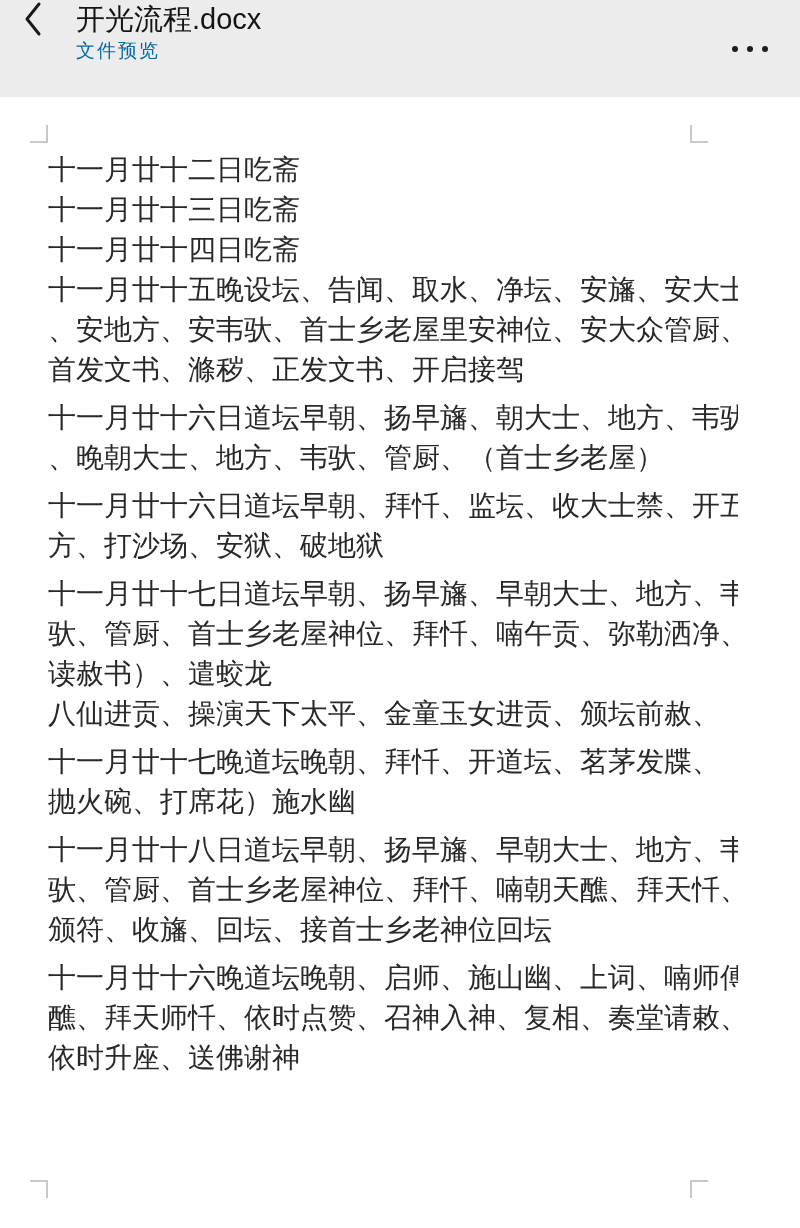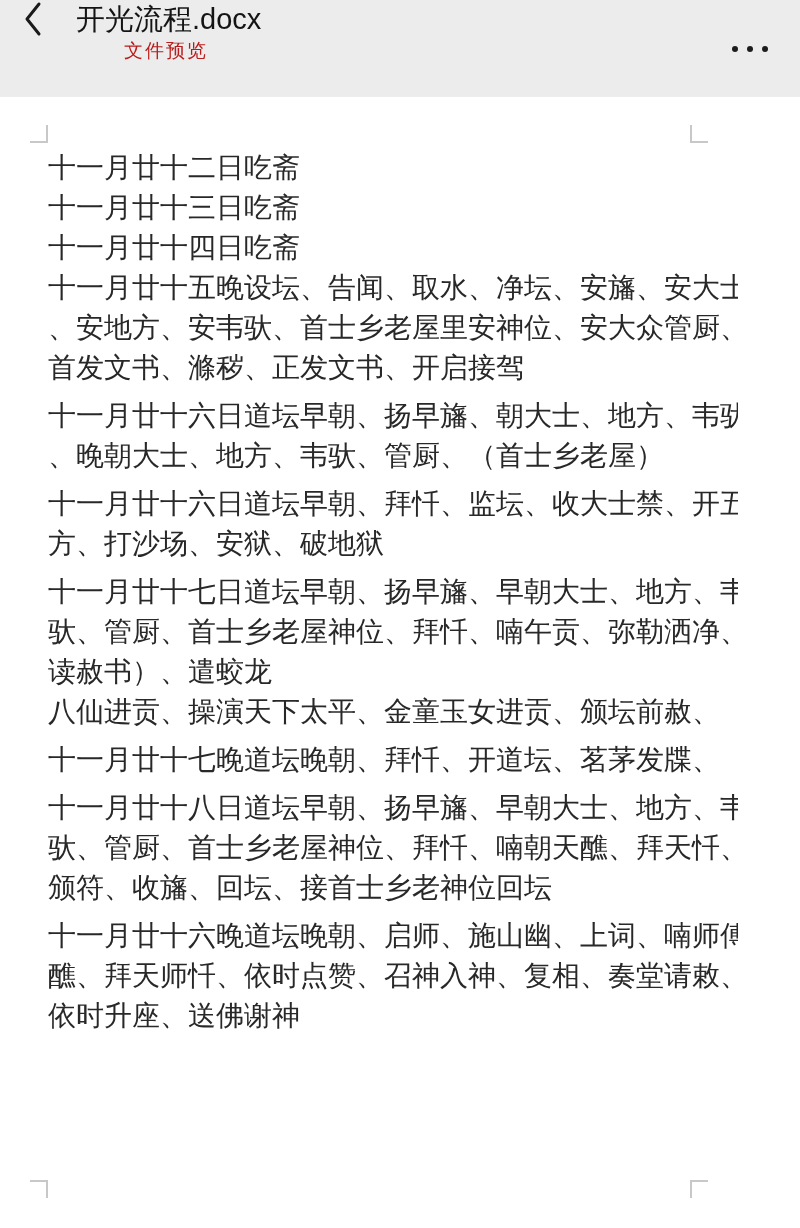--- a/index.html
+++ b/index.html
@@ -22,37 +22,36 @@
     background: none; border: none; cursor: pointer;
     width: 26px; height: 40px; display: flex; align-items: center;
     padding: 0; flex: 0 0 auto;
   }
   .titles { margin-left: 26px; flex: 1 1 auto; overflow: hidden; padding-top: 2px; }
   .file-title {
     font-size: 29px; color: #141414; line-height: 34px;
     white-space: nowrap; overflow: hidden; text-overflow: ellipsis;
   }
   .preview-label {
-    font-size: 19px; color: #b91c1c; line-height: 24px;
-    margin-top: 3px; letter-spacing: 2px; margin-left: 48px;
+    font-size: 19px; color: #0369a1; line-height: 24px;
+    margin-top: 3px; letter-spacing: 2px;
   }
   .more-btn {
     background: none; border: none; cursor: pointer;
     display: flex; align-items: center; gap: 9px;
     padding: 10px 2px; flex: 0 0 auto;
   }
   .dot { width: 6px; height: 6px; border-radius: 50%; background: #1c1c1c; display: block; }
 
   
   .preview-area {
     position: relative;
     width: 738px; height: 1131px;
     background: #ffffff;
     overflow: hidden;
-    font-family: Liberation Mono, monospace;
   }
   .doc {
     padding: 53px 48px 0 48px;
     font-size: 28px; color: #282828;
   }
   .para { margin: 0 0 8px 0; }
   .para.tight { margin-bottom: 0; }
   .ln {
     height: 40px; line-height: 40px;
     white-space: nowrap; letter-spacing: 0;
@@ -133,20 +132,21 @@
 
       <p class="para">
         <span class="ln" style="display:block">十一月廿十七日道坛早朝、扬早旛、早朝大士、地方、韦</span>
         <span class="ln" style="display:block">驮、管厨、首士乡老屋神位、拜忏、喃午贡、弥勒洒净、</span>
         <span class="ln" style="display:block">读赦书）、遣蛟龙</span>
         <span class="ln" style="display:block">八仙进贡、操演天下太平、金童玉女进贡、颁坛前赦、（</span>
       </p>
 
       <p class="para">
         <span class="ln" style="display:block">十一月廿十七晚道坛晚朝、拜忏、开道坛、茗茅发牒、（</span>
+        <span class="ln" style="display:block">抛火碗、打席花）施水幽</span>
       </p>
 
       <p class="para">
         <span class="ln" style="display:block">十一月廿十八日道坛早朝、扬早旛、早朝大士、地方、韦</span>
         <span class="ln" style="display:block">驮、管厨、首士乡老屋神位、拜忏、喃朝天醮、拜天忏、</span>
         <span class="ln" style="display:block">颁符、收旛、回坛、接首士乡老神位回坛</span>
       </p>
 
       <p class="para">
         <span class="ln" style="display:block">十一月廿十六晚道坛晚朝、启师、施山幽、上词、喃师傅</span>

